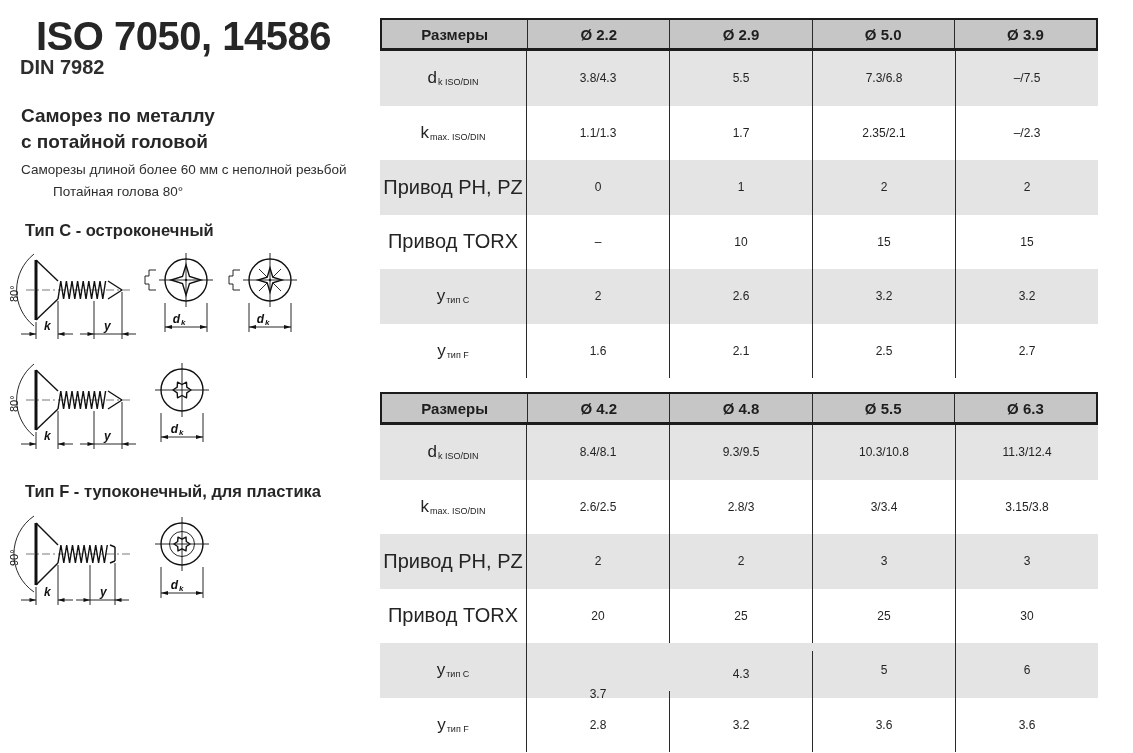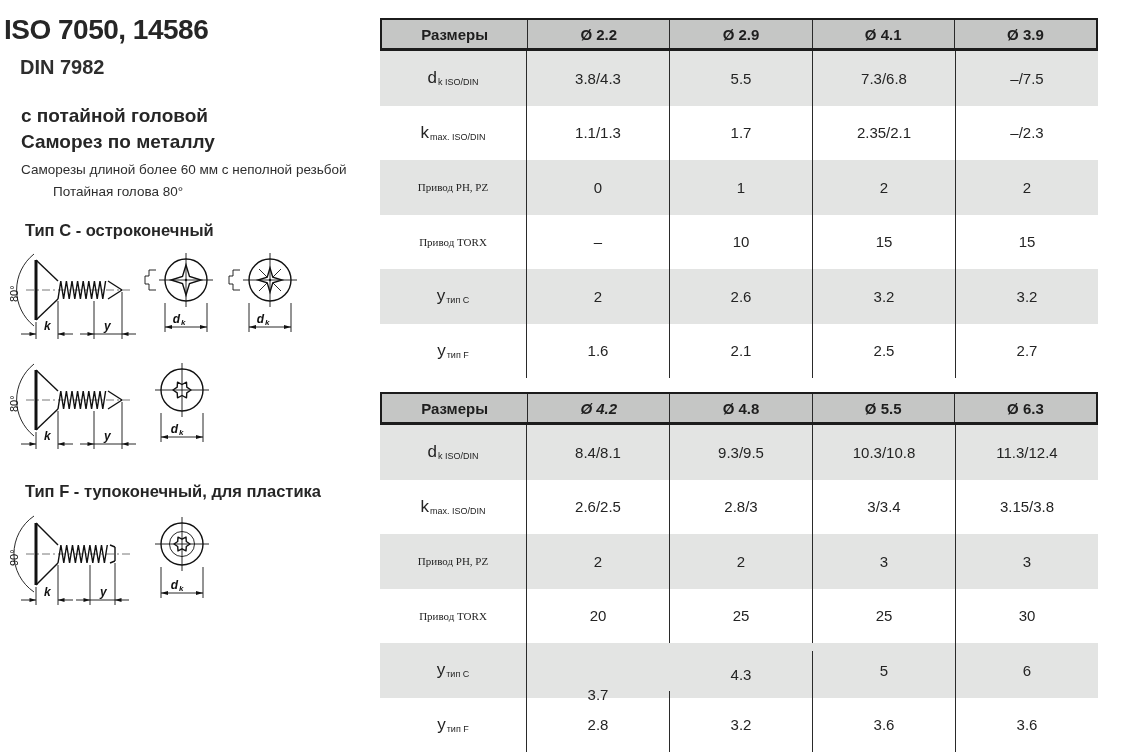--- a/index.html
+++ b/index.html
@@ -8,21 +8,21 @@
     --border:#1c1c1c;
     --text:#242424;
   }
   html,body{margin:0;padding:0;}
   body{
     width:1133px;height:753px;position:relative;background:#ffffff;
     font-family:"Liberation Sans", sans-serif;color:var(--text);overflow:hidden;
   }
   
   .left-panel{position:absolute;left:0;top:0;width:380px;height:753px;}
-  .page-title{position:absolute;left:4px;top:14px;font-size:28px;font-weight:bold;letter-spacing:-0.5px;color:#262626;}
+  .page-title{position:absolute;left:36px;top:14px;font-size:40px;font-weight:bold;letter-spacing:-0.5px;color:#262626;}
   .din-title{position:absolute;left:20px;top:56px;font-size:20px;font-weight:bold;color:#2e2e2e;}
   .subtitle{position:absolute;left:21px;top:103px;font-size:19px;font-weight:bold;line-height:26px;color:#262626;}
   .desc{position:absolute;left:21px;font-size:13.5px;color:#2e2e2e;}
   .desc-1{top:162px;} .desc-2{top:184px;margin-left:32px;}
   .type-heading{position:absolute;font-size:16.5px;font-weight:bold;color:#262626;}
   .type-c-heading{left:25px;top:221px;}
   .type-f-heading{left:25px;top:482px;}
   .draw-row{position:absolute;display:flex;align-items:flex-start;}
   .draw-row-c1{left:6px;top:248px;}
   .draw-row-c2{left:6px;top:358px;}
@@ -44,34 +44,34 @@
   .trow{display:flex;}
   .cell{display:flex;align-items:center;justify-content:center;box-sizing:border-box;}
   .thead{height:28px;background:var(--header-bg);
          border-top:2px solid var(--border);border-bottom:3px solid var(--border);
          border-left:2px solid var(--border);border-right:2px solid var(--border);}
   .thead .cell{font-weight:bold;font-size:15px;color:#1e1e1e;}
   .thead .cell:not(:last-child){border-right:1.5px solid #2a2a2a;}
   .drow{height:54.5px;background:#ffffff;}
   .drow.shaded{background:var(--row-alt-bg);}
   .drow .cell:not(:last-child){border-right:1.5px solid #2a2a2a;}
-  .vcell{font-size:15px;}
+  .vcell{font-size:12px;}
   .lbl-main{font-size:17px;}
   .lbl-sub{font-size:9px;transform:translateY(4px);margin-left:1px;white-space:nowrap;}
-  .lbl-plain{font-size:11px;font-family:Liberation Serif, serif;}
+  .lbl-plain{font-size:20px;}
 </style>
 </head>
 <body>
 
 <div class="left-panel">
   <div class="page-title">ISO 7050, 14586</div>
   <div class="din-title">DIN 7982</div>
   <div class="subtitle">
+    <div>Саморез по металлу</div>
     <div>с потайной головой</div>
-    <div>Саморез по металлу</div>
   </div>
   <div class="desc desc-1">Саморезы длиной более 60 мм с неполной резьбой</div>
   <div class="desc desc-2">Потайная голова 80°</div>
   <div class="type-heading type-c-heading">Тип C - остроконечный</div>
   <div class="type-heading type-f-heading">Тип F - тупоконечный, для пластика</div>
 
   <div class="draw-row draw-row-c1">
     <svg width="132" height="100" viewBox="0 0 132 100">
       <path class="dln thin" d="M28,6 A46,46 0 0 0 28,78"></path>
       <text class="angtxt" transform="translate(12,54) rotate(-90)">80°</text>
@@ -219,21 +219,21 @@
       <text class="dimtxt dimsub" x="41" y="81">k</text>
     </svg>
   </div>
 </div>
 
 <div class="dtable dtable-1">
     <div class="trow thead">
       <div class="cell" style="width: 147px;">Размеры</div>
       <div class="cell" style="width: 143px;">Ø 2.2</div>
       <div class="cell" style="width: 143px;">Ø 2.9</div>
-      <div class="cell" style="width: 143px;">Ø 4.1</div>
+      <div class="cell" style="width: 143px;">Ø 5.0</div>
       <div class="cell" style="width: 142px;">Ø 3.9</div>
     </div>
     <div class="trow drow shaded">
       <div class="cell" style="width: 147px;">
         <span class="lbl-main">d</span>
         <span class="lbl-sub">k ISO/DIN</span>
       </div>
       <div class="cell vcell" style="width: 143px;">3.8/4.3</div>
       <div class="cell vcell" style="width: 143px;">5.5</div>
       <div class="cell vcell" style="width: 143px;">7.3/6.8</div>
@@ -284,21 +284,21 @@
       </div>
       <div class="cell vcell" style="width: 143px;">1.6</div>
       <div class="cell vcell" style="width: 143px;">2.1</div>
       <div class="cell vcell" style="width: 143px;">2.5</div>
       <div class="cell vcell" style="width: 142px;">2.7</div>
     </div>
   </div>
 <div class="dtable dtable-2">
     <div class="trow thead">
       <div class="cell" style="width: 147px;">Размеры</div>
-      <div class="cell" style="width: 143px; font-style: italic;">Ø 4.2</div>
+      <div class="cell" style="width: 143px;">Ø 4.2</div>
       <div class="cell" style="width: 143px;">Ø 4.8</div>
       <div class="cell" style="width: 143px;">Ø 5.5</div>
       <div class="cell" style="width: 142px;">Ø 6.3</div>
     </div>
     <div class="trow drow shaded">
       <div class="cell" style="width: 147px;">
         <span class="lbl-main">d</span>
         <span class="lbl-sub">k ISO/DIN</span>
       </div>
       <div class="cell vcell" style="width: 143px;">8.4/8.1</div>

